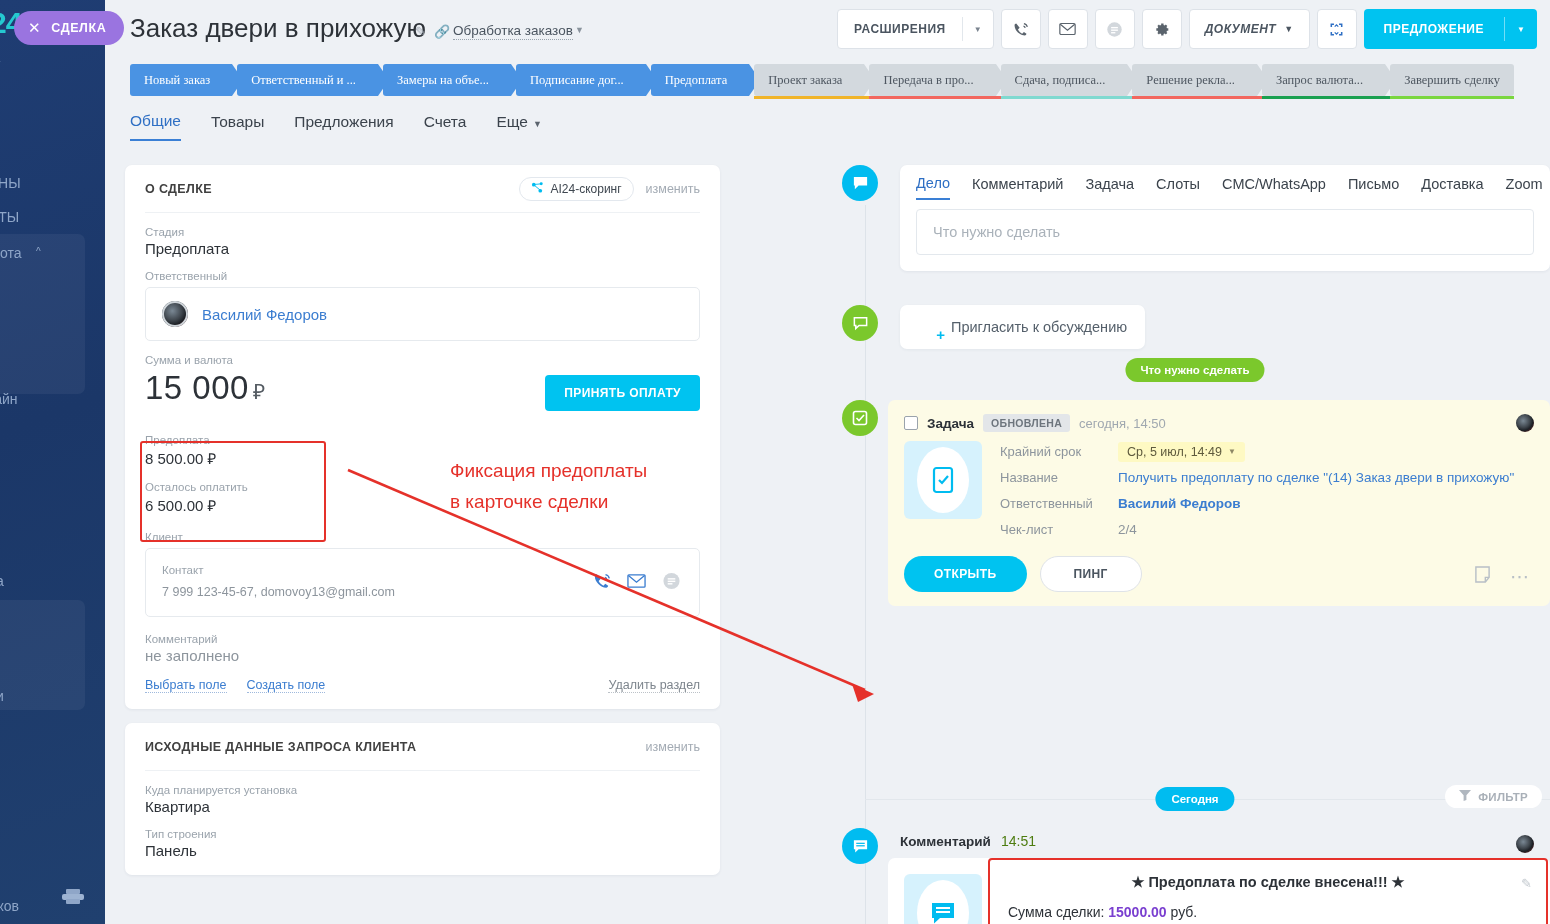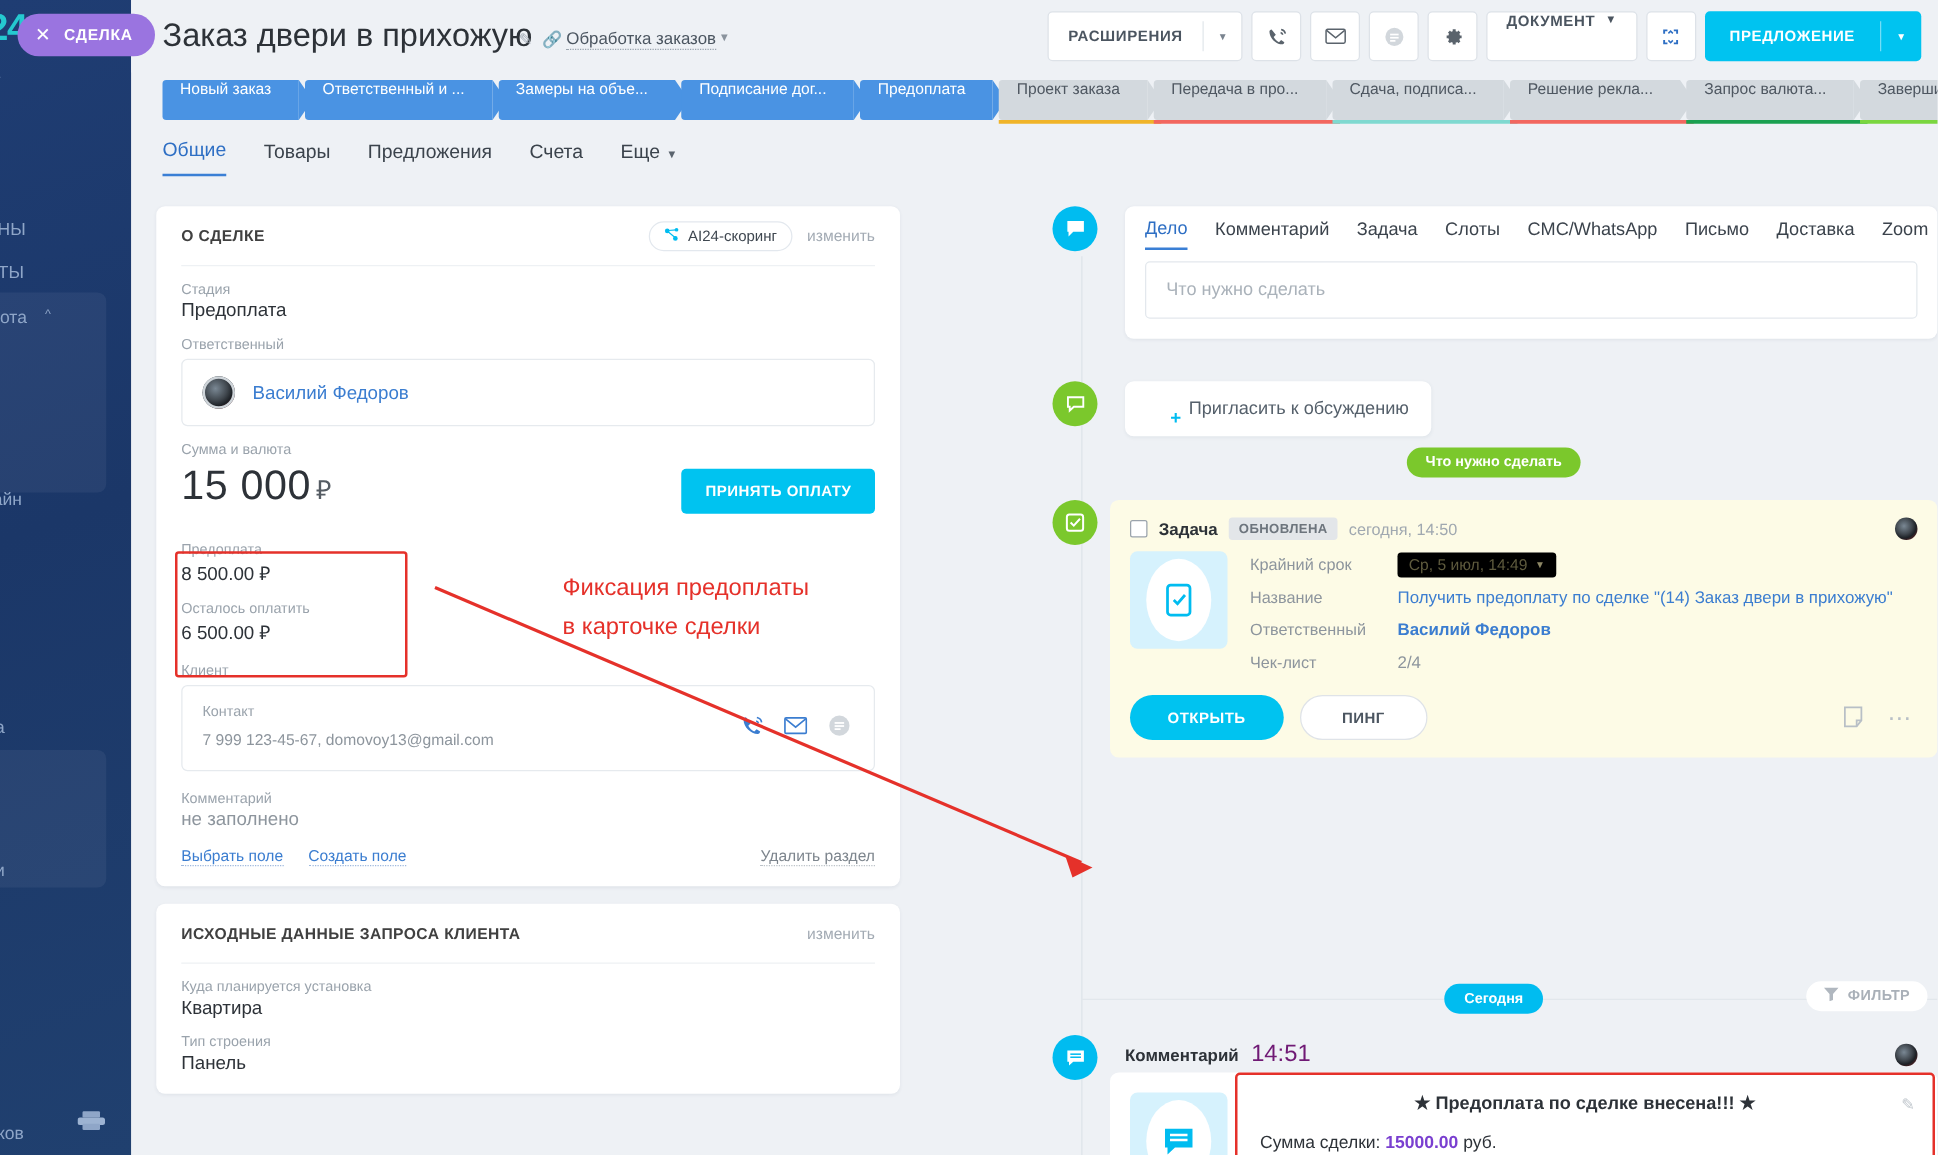--- a/index.html
+++ b/index.html
@@ -87,42 +87,43 @@
   }
   .btn-grp .sep { width: 1px; height: 24px; background: #e2e7ec; }
   .btn-grp .car { width: 30px; text-align: center; font-size: 8px; color: #7a848f; }
   .icon-btn {
     width: 40px; height: 40px; border: 1px solid #dde2e8; border-radius: 4px;
     background: #fff; display: flex; align-items: center; justify-content: center;
   }
   .icon-btn svg { display: block; }
   .doc-btn {
     height: 40px; padding: 0 15px; border: 1px solid #dde2e8; border-radius: 4px;
-    background: #fff; display: flex; align-items: flex-start; gap: 8px;
-    font-size: 12px; font-weight: bold; color: #4b5560; letter-spacing: .5px;
+    background: #fff; display: flex; align-items: center; gap: 8px;
+    font-size: 12px; font-weight: bold; color: #4b5560; letter-spacing: .5px; font-style: italic;
   }
   .prop-btn {
     display: flex; align-items: center; height: 40px;
     background: #00c3f0; border-radius: 4px; color: #fff;
   }
   .prop-btn .lbl { padding: 0 20px; font-size: 12px; font-weight: bold; letter-spacing: .5px; }
   .prop-btn .sep { width: 1px; height: 24px; background: rgba(255,255,255,.45); }
   .prop-btn .car { width: 32px; text-align: center; font-size: 8px; }
 
   
   .stages {
     position: absolute; left: 25px; top: 64px; right: 0; height: 34px;
     display: flex; align-items: flex-start;
   }
   .stage {
     position: relative; height: 32px; margin-right: 5px;
-    display: flex; 
+    display: flex; align-items: center;
     padding: 0 22px 0 14px;
     font-size: 12.5px; white-space: nowrap;
     border-radius: 3px 0 0 3px;
+    font-family: Liberation Serif, serif;
   }
   .stage .arw {
     position: absolute; right: -11px; top: 0; width: 0; height: 0;
     border-top: 16px solid transparent; border-bottom: 16px solid transparent;
   }
   .stage.on { background: #4a93e3; color: #fff; }
   .stage.on .arw { border-left: 11px solid #4a93e3; }
   .stage.off { background: #d3d9de; color: #4e5761; }
   .stage.off .arw { border-left: 11px solid #d3d9de; }
   .stage .ul {
@@ -282,21 +283,21 @@
     width: 52px; height: 66px; background: #fff; border-radius: 50%;
     display: flex; align-items: center; justify-content: center;
   }
   .tgrid { flex: 1; }
   .tgrow { display: flex; align-items: center; margin-bottom: 5px; min-height: 21px; }
   .tgk { width: 118px; font-size: 13px; color: #8d959d; flex: none; }
   .tgv { font-size: 13.5px; color: #3b7dd0; }
   .tgv.bold { font-weight: bold; }
   .tgv.grey { color: #8d959d; }
   .date-pill {
-    background: #000000; color: #5e5a3d; font-size: 12.5px;
+    background: #fef9c3; color: #5e5a3d; font-size: 12.5px;
     padding: 3px 9px; border-radius: 3px; display: inline-flex; align-items: center; gap: 6px;
   }
   .date-pill .car { font-size: 8px; color: #8d8765; }
   .task-btns { display: flex; align-items: center; gap: 13px; margin-top: 11px; }
   .bt-open {
     background: #00c3f0; color: #fff; font-size: 12px; font-weight: bold;
     padding: 11px 30px; border-radius: 18px; letter-spacing: .4px;
   }
   .bt-ping {
     background: #fff; color: #4b5560; font-size: 12px; font-weight: bold;
@@ -324,21 +325,21 @@
     background: #fff; border-radius: 13px; padding: 5px 14px;
     font-size: 11.5px; color: #a9b0b8; font-weight: bold; letter-spacing: .3px;
   }
 
   
   .cmt-hd {
     position: absolute; left: 60px; top: 668px;
     display: flex; align-items: baseline; gap: 10px;
   }
   .cmt-hd .t1 { font-size: 13.5px; font-weight: bold; color: #2d3238; }
-  .cmt-hd .t2 { font-size: 19px; color: #701a75; }
+  .cmt-hd .t2 { font-size: 14px; color: #4d7c0f; }
   .cmt-ava {
     position: absolute; right: 16px; top: 670px; width: 18px; height: 18px; border-radius: 50%;
     background: radial-gradient(circle at 40% 38%, #7a8894 0%, #40474e 42%, #1d2126 62%, #8a1f1f 100%);
   }
   .cmt-wrap {
     position: absolute; left: 48px; right: 0; top: 693px;
     background: #fff; border-radius: 7px; padding: 0 0 0 0;
     display: flex; gap: 0;
   }
   .cmt-thumb-col { width: 100px; flex: none; padding: 16px 0 0 16px; }

